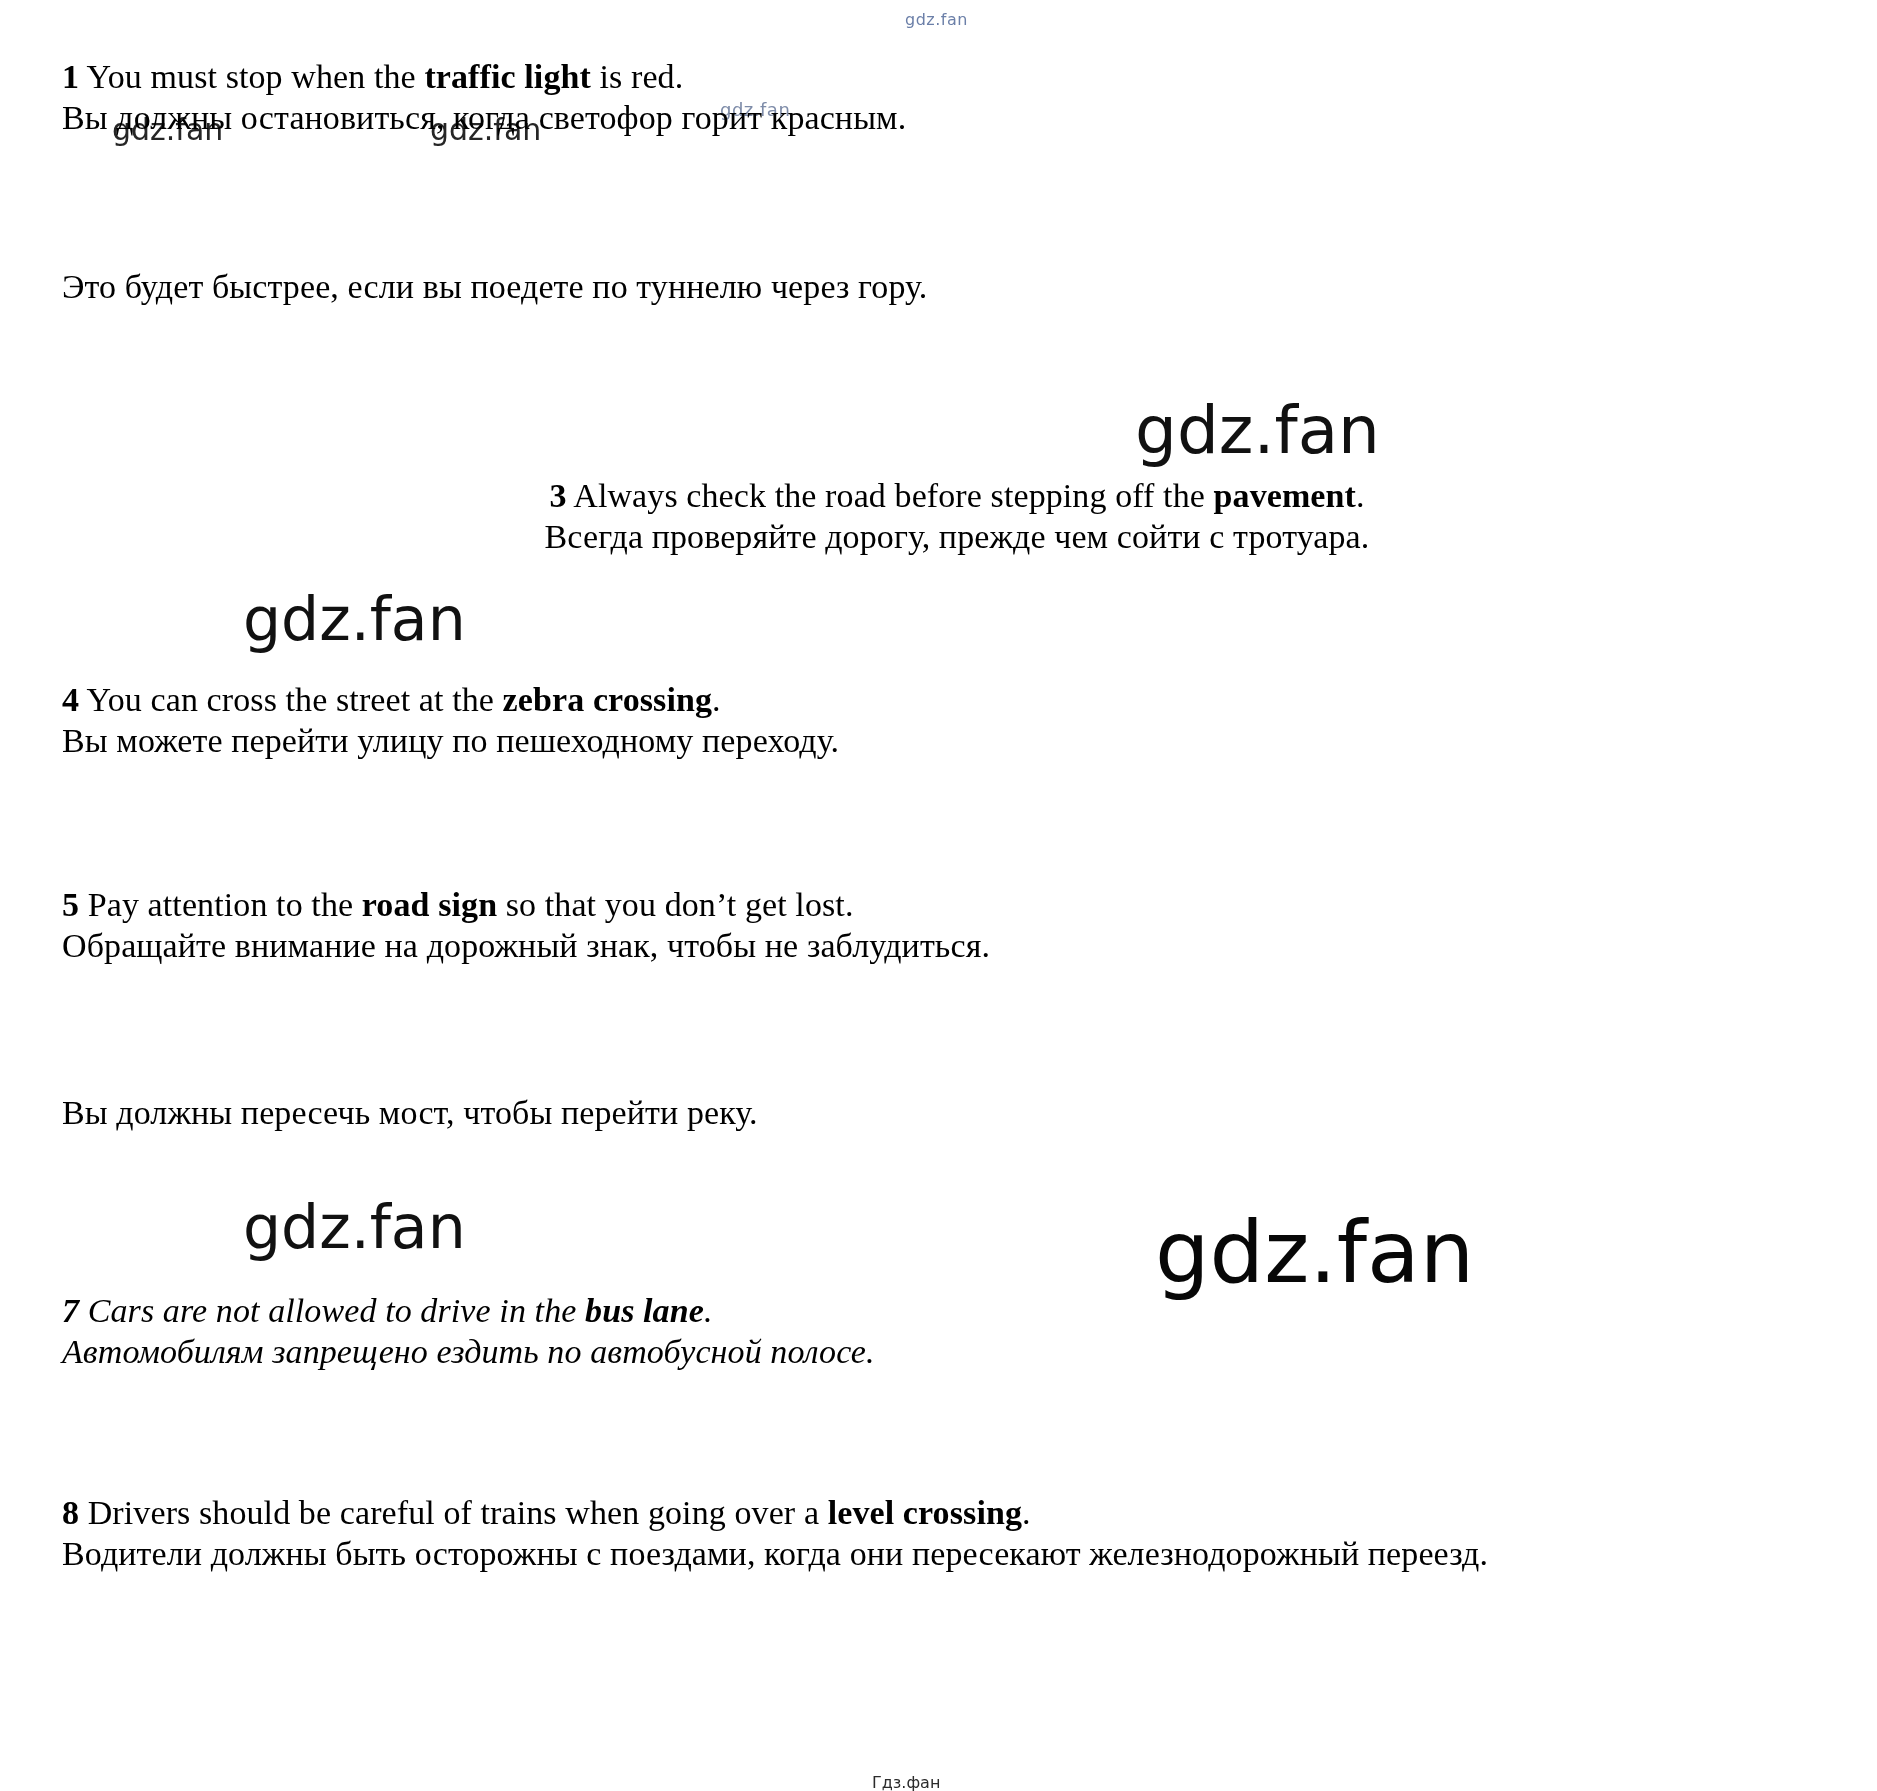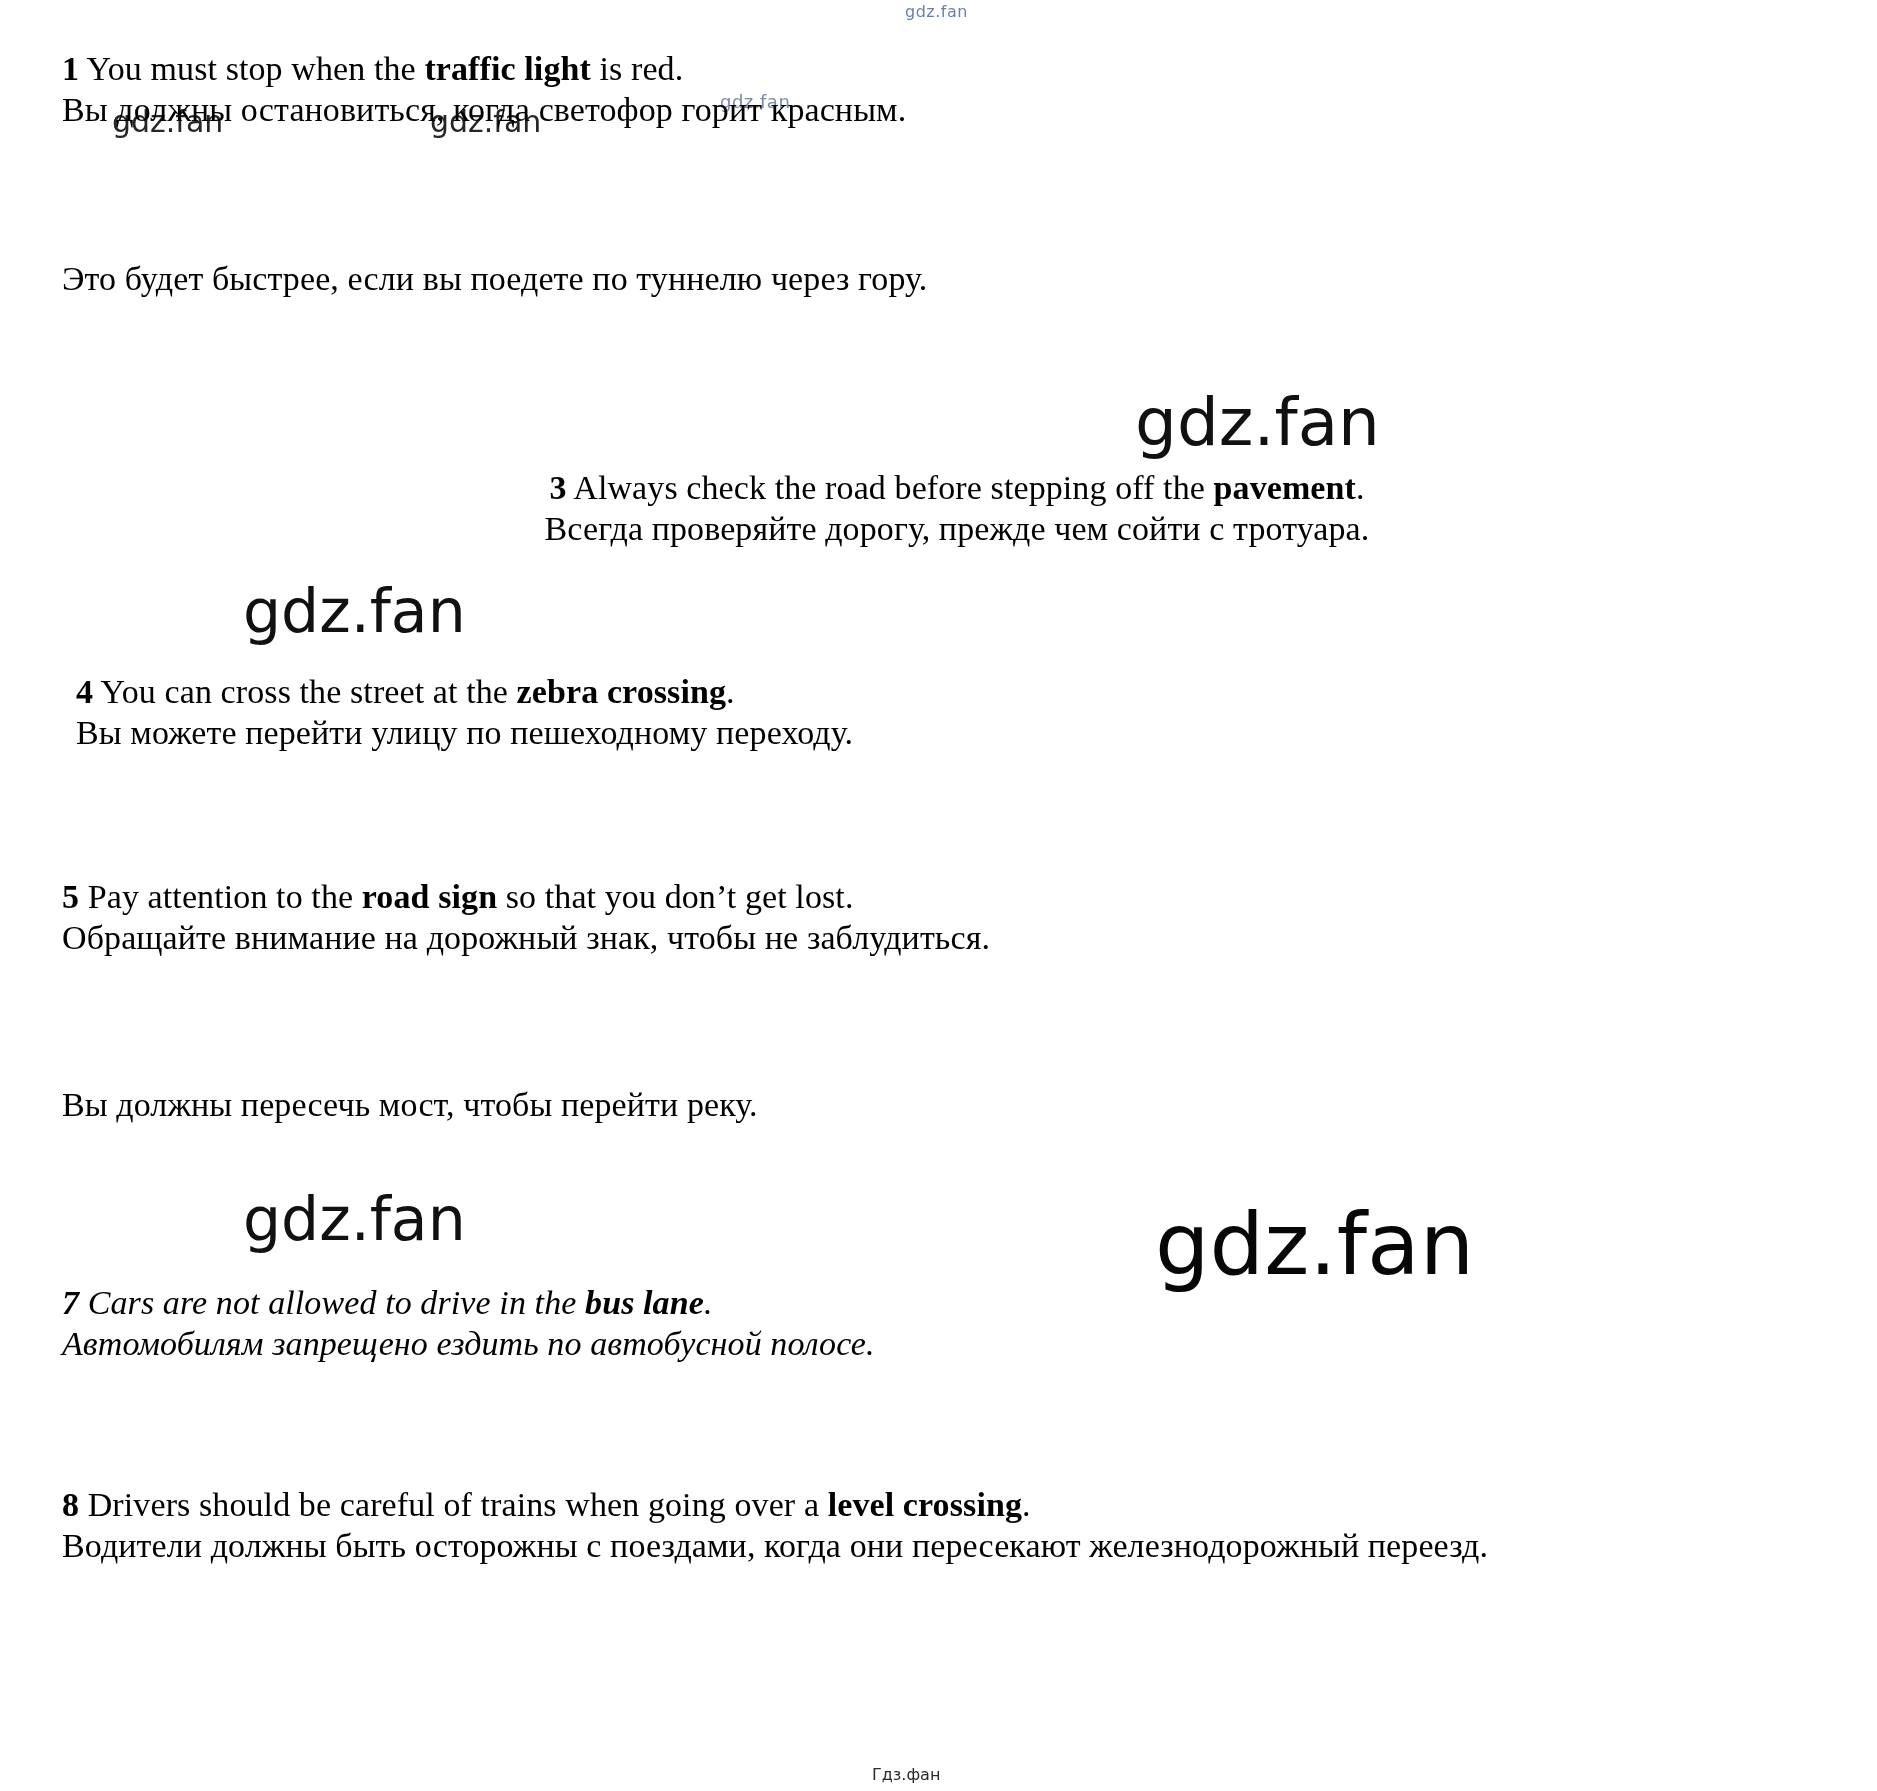--- a/index.html
+++ b/index.html
@@ -78,21 +78,21 @@
     top: 1725px;
     left: 872px;
     font-size: 16px;
     color: #2b2b2b;
     margin-top: 36px;
   }
 
   
   .page {
     position: absolute;
-    top: 4px;
+    top: 12px;
     left: 0;
     width: 1877px;
     height: 1622px;
   }
   .item {
     position: absolute;
     left: 62px;
     width: 1790px;
   }
   .line {
@@ -111,21 +111,21 @@
     font-weight: bold;
   }
   .kw {
     font-weight: bold;
   }
 
   
   #it1 { top: 44px; }
   #it2 { top: 254px; }
   #it3 { top: 463px; text-align: center; }
-  #it4 { top: 667px; margin-left: 14px; }
+  #it4 { top: 667px; }
   #it5 { top: 872px; }
   #it6 { top: 1080px; }
   #it7 { top: 1278px; font-style: italic; }
   #it8 { top: 1480px; }
 </style>
 </head>
 <body>
 
 <div class="page">
 

